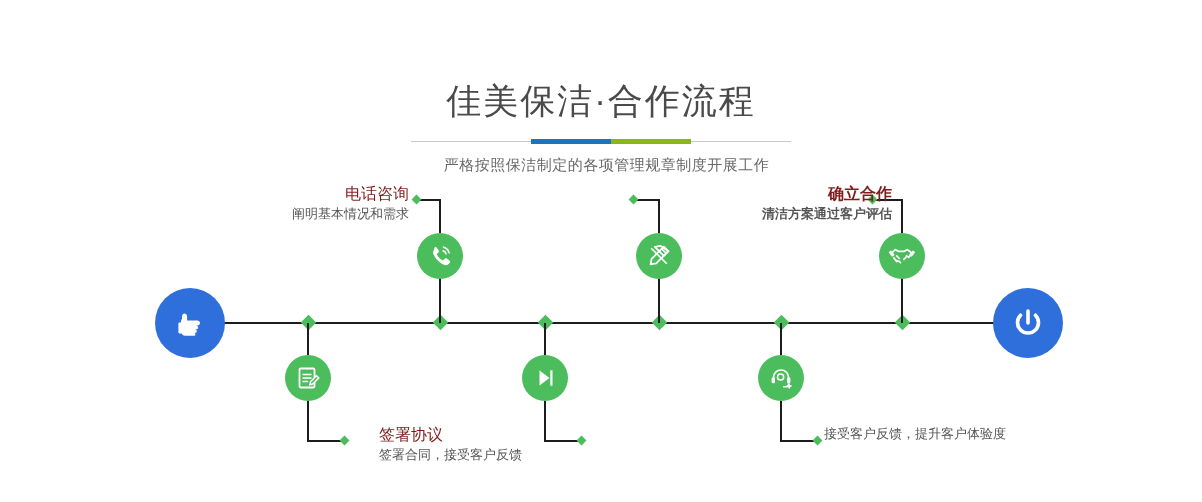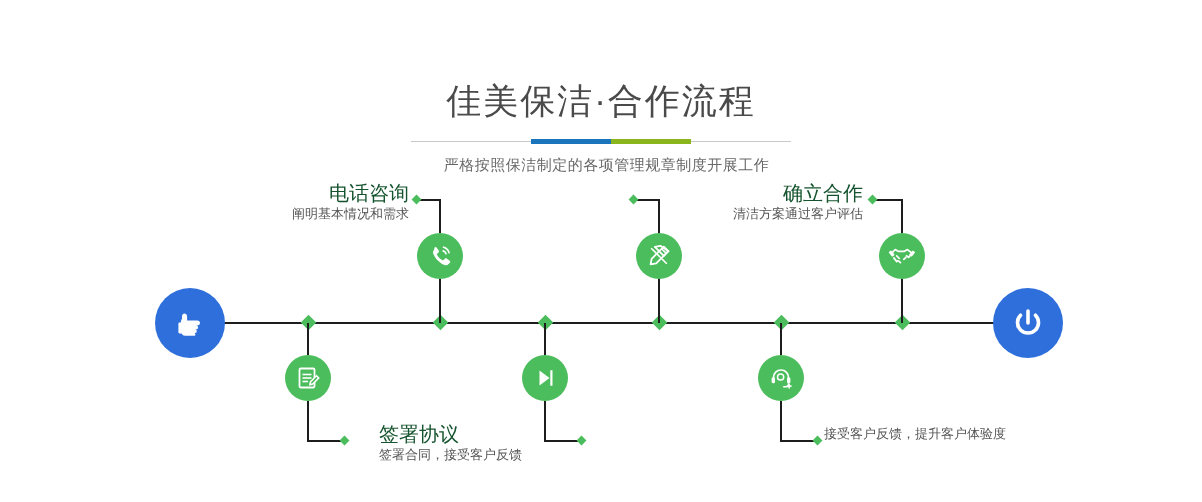--- a/index.html
+++ b/index.html
@@ -59,21 +59,21 @@
   .diamond{
     position:absolute;width:11px;height:11px;background:#4cbd5c;
     transform:rotate(45deg);
   }
   .dot{
     position:absolute;width:7px;height:7px;background:#4cbd5c;
     transform:rotate(45deg);
   }
 
   .lbl{position:absolute;white-space:nowrap;}
-  .lbl .t1{font-size:20px;color:#14532d;line-height:21px;}
+  .lbl .t1{font-size:16px;color:#7f1d1d;line-height:21px;}
   .lbl .t2{font-size:13px;color:#555;line-height:20px;}
   .lbl.above{text-align:right;}
   .lbl.below{text-align:left;}
 
   svg{display:block;}
 </style>
 </head>
 <body>
 
 <div id="root">
@@ -213,19 +213,19 @@
       <span>
         <svg width="28" height="28" viewBox="0 0 28 28">
           <path fill="none" stroke="#ffffff" stroke-width="1.7" stroke-linejoin="round" d="M3.6 11.2l3.6-3.6 3.4 1.8h5.4l3.4-1.8 4.6 3.6-3.4 4.2-2.6-2"></path>
           <path fill="none" stroke="#ffffff" stroke-width="1.7" stroke-linejoin="round" d="M8.2 13.4l3.6 3.6m-1.6 1.6l2.8 2.6m5.4-6.4l-3.1 3.1"></path>
           <path fill="none" stroke="#ffffff" stroke-width="1.7" stroke-linejoin="round" d="M5.4 15.4l3.4 4.2 1.4-1.2"></path>
           <rect x="2" y="8.6" width="3.2" height="6" rx="1" fill="#ffffff" transform="rotate(-40 3.6 11.6)"></rect>
           <rect x="22.6" y="8.6" width="3.2" height="6" rx="1" fill="#ffffff" transform="rotate(40 24.2 11.6)"></rect>
         </svg>
       </span>
     </div>
-    <div class="lbl above" style="left:596px;top:28px;width:267px;">
+    <div class="lbl above" style="left:625px;top:28px;width:267px;font-weight:bold;">
       <div class="t1">确立合作</div>
       <div class="t2">清洁方案通过客户评估</div>
     </div>
 
   </div>
 </div>
 
 </body></html>

